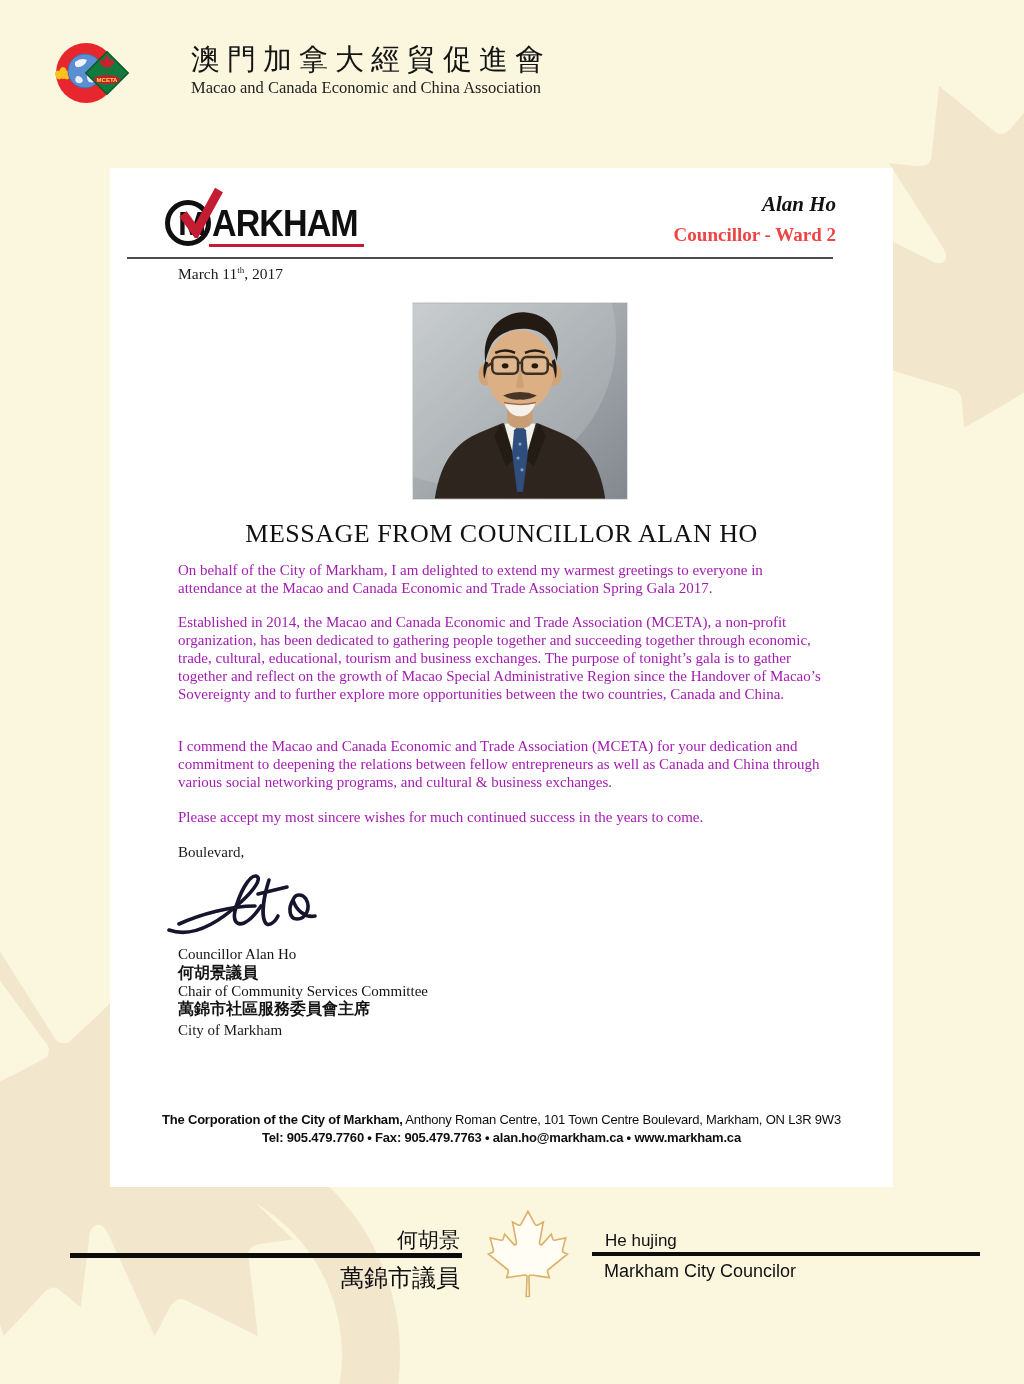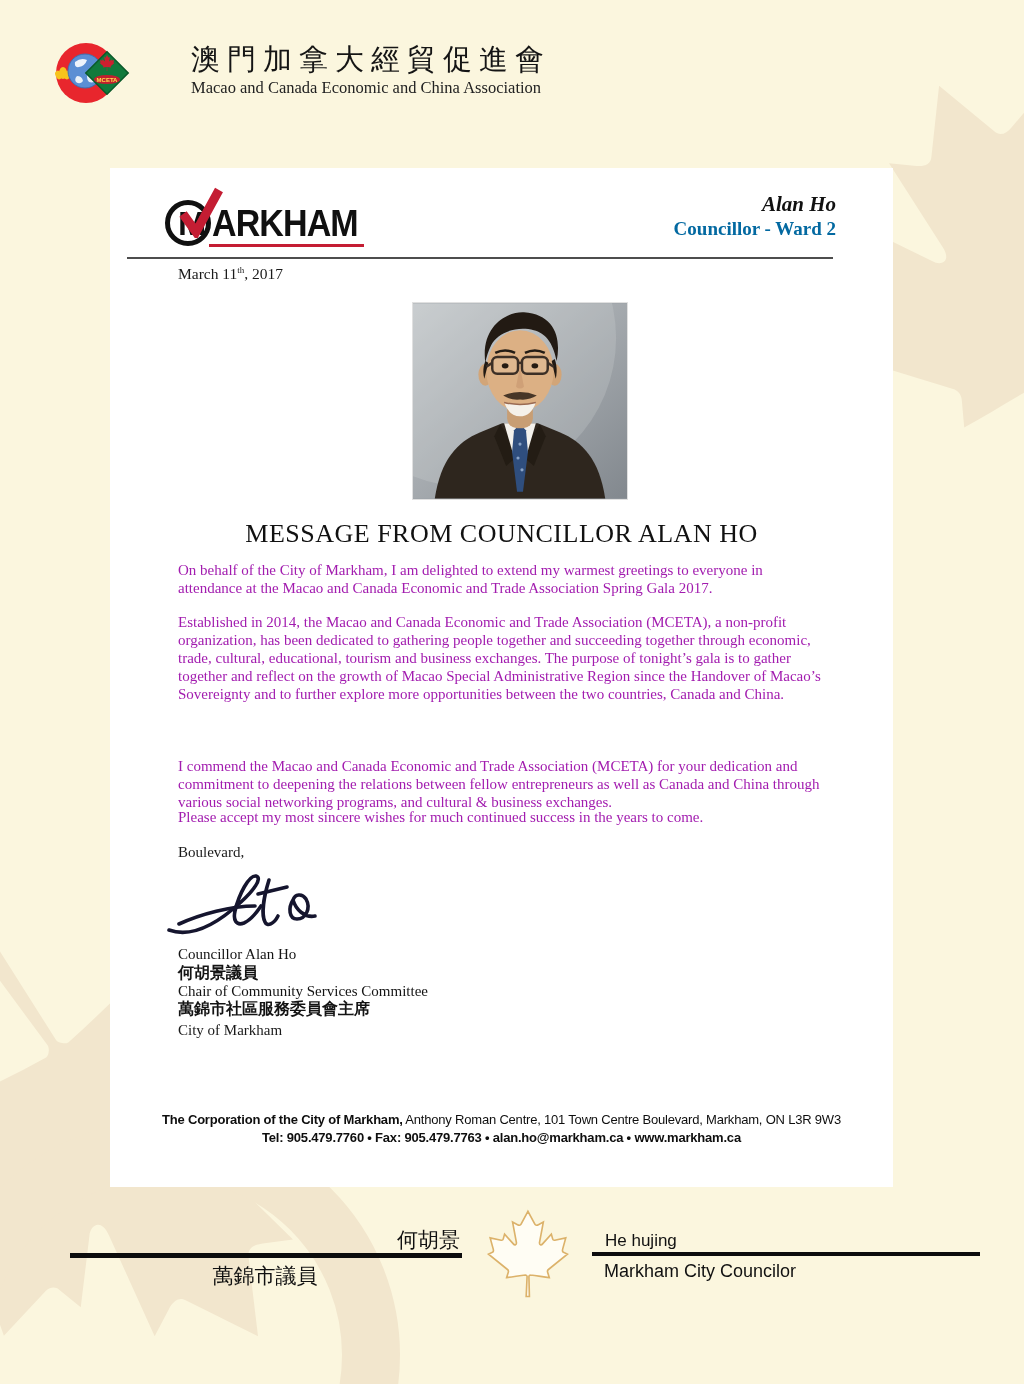--- a/index.html
+++ b/index.html
@@ -34,48 +34,48 @@
   }
   
   .mk-logo { position:absolute; left:55px; top:24px; width:310px; height:62px; }
   .mk-circle { position:absolute; left:0; top:8px; width:46px; height:46px; border:5px solid #101010; border-radius:50%; }
   .mk-m { position:absolute; left:13px; top:12px; font-family:"Liberation Sans", sans-serif; font-weight:700; font-size:34px; color:#101010; }
   .mk-check { position:absolute; left:10px; top:-6px; width:48px; height:52px; }
   .mk-rest { position:absolute; left:47px; top:11px; font-family:"Liberation Sans", sans-serif; font-weight:700; font-size:37px; letter-spacing:-1px; color:#101010; transform:scaleX(.92); transform-origin:left; }
   .mk-underline { position:absolute; left:44px; top:52px; width:155px; height:3px; background:#c41d33; }
   .official { position:absolute; right:57px; top:24px; text-align:right; }
   .official-name { font-style:italic; font-weight:700; font-size:21px; color:#111; }
-  .official-title { font-weight:700; font-size:19px; color:#0369a1; margin-top:1px;text-align:center; }
+  .official-title { font-weight:700; font-size:19px; color:#ef4444; margin-top:7px;text-align:center; }
   .lh-rule { position:absolute; left:17px; top:89px; width:706px; height:0; border-top:2px solid #4d4d4d; }
   .letter-date { position:absolute; left:68px; top:97px; font-size:15.5px; }
   .letter-date sup { font-size:9px; vertical-align:super; }
   
   .portrait { position:absolute; left:302px; top:134px; width:216px; height:198px; border:1px solid #e0e0e0; background:#9aa0a6; }
   .portrait svg { display:block; }
   
   .heading { position:absolute; left:0; top:351px; width:100%; text-align:center; font-weight:400; font-size:26px; letter-spacing:.5px; color:#111; }
   .para { position:absolute; left:68px; width:650px; font-size:15px; line-height:18px; color:#a21caf; }
-  .p1 { top:393px; } .p2 { top:445px; } .p3 { top:569px;margin-top:20px; } .p4 { top:640px; }
+  .p1 { top:393px; } .p2 { top:445px; } .p3 { top:569px; } .p4 { top:640px; }
   .closing { position:absolute; left:68px; top:676px; font-size:15px; }
   .signature { position:absolute; left:55px; top:698px; width:165px; height:85px; }
   .sig-block { position:absolute; left:68px; top:778px; line-height:1.18; }
   .sig-en { font-size:15px; color:#141414; }
   .sig-zh { font-size:16px; font-weight:700; color:#141414; font-family:"Liberation Sans", sans-serif; }
   .sig-org { font-size:15px; margin-top:3px; }
   
   .pg-footer { position:absolute; left:0; top:944px; width:100%; text-align:center; font-family:"Liberation Sans", sans-serif; letter-spacing:-.2px; color:#0e0e0e; }
   .pg-footer-l1 { font-size:13px; }
   .pg-footer-l1 .b { font-weight:700; }
   .pg-footer-l2 { font-size:13px; font-weight:700; margin-top:3px; }
   
   .caption { position:absolute; left:0; top:1200px; width:920px; height:120px; z-index:2; }
   .cap-line-left  { position:absolute; left:70px;  top:53px; width:392px; height:5px; background:#0c0c0c; }
   .cap-line-right { position:absolute; left:592px; top:52px; width:388px; height:4px; background:#0c0c0c; }
   .cap-left-name  { position:absolute; left:70px; top:26px; width:390px; text-align:right; font-family:"Liberation Sans", sans-serif; font-size:21px; color:#111; }
-  .cap-left-title { position:absolute; left:70px; top:62px; width:390px; text-align:center; font-family:"Liberation Sans", sans-serif; font-size:21px; color:#111; }
+  .cap-left-title { position:absolute; left:70px; top:62px; width:390px; text-align:right; font-family:"Liberation Sans", sans-serif; font-size:24px; color:#111; }
   .cap-leaf { position:absolute; left:474px; top:8px; width:108px; height:94px; }
   .cap-right-name  { position:absolute; left:605px; top:31px; font-family:"Liberation Sans", sans-serif; font-size:17px; color:#111; }
   .cap-right-title { position:absolute; left:604px; top:61px; font-family:"Liberation Sans", sans-serif; font-size:18px; color:#111; }
 </style>
 </head>
 <body>
 
 <div class="wm" style="left:770px; top:70px; transform:rotate(-22deg);">
   <svg width="500" height="430" viewBox="0 0 123 106">
       <path fill="#f2e6cd" d="M61.4 0l-8.3 15.5c-.9 1.8-2.6 1.6-4.3.7l-6-3.1 4.5 23.9c.9 4.4-2.1 4.4-3.6 2.5L33.1 27.7l-1.7 6c-.2.8-1.1 1.6-2.5 1.4l-13.3-2.8 3.5 12.7c.7 2.8 1.3 4-.7 4.7l-4.8 2.2 23 18.7c.9.7 1.4 2 1 3.2l-2 6.6c7.9-.9 15-2.3 22.9-3.2.7 0 1.9 1.2 1.9 2l-1.1 24.1h3.9l-.6-24c0-.8 1.1-2.1 1.8-2 7.9.8 15 2.2 22.9 3.1l-2-6.6c-.4-1.2.1-2.5 1-3.2l23-18.7-4.8-2.2c-2-.7-1.4-1.9-.7-4.7l3.5-12.7-13.3 2.8c-1.4.2-2.3-.6-2.5-1.4l-1.7-6-10.6 11.8c-1.5 1.9-4.5 1.9-3.6-2.5l4.5-23.9-6 3.1c-1.7.9-3.4 1.1-4.3-.7z"></path>

